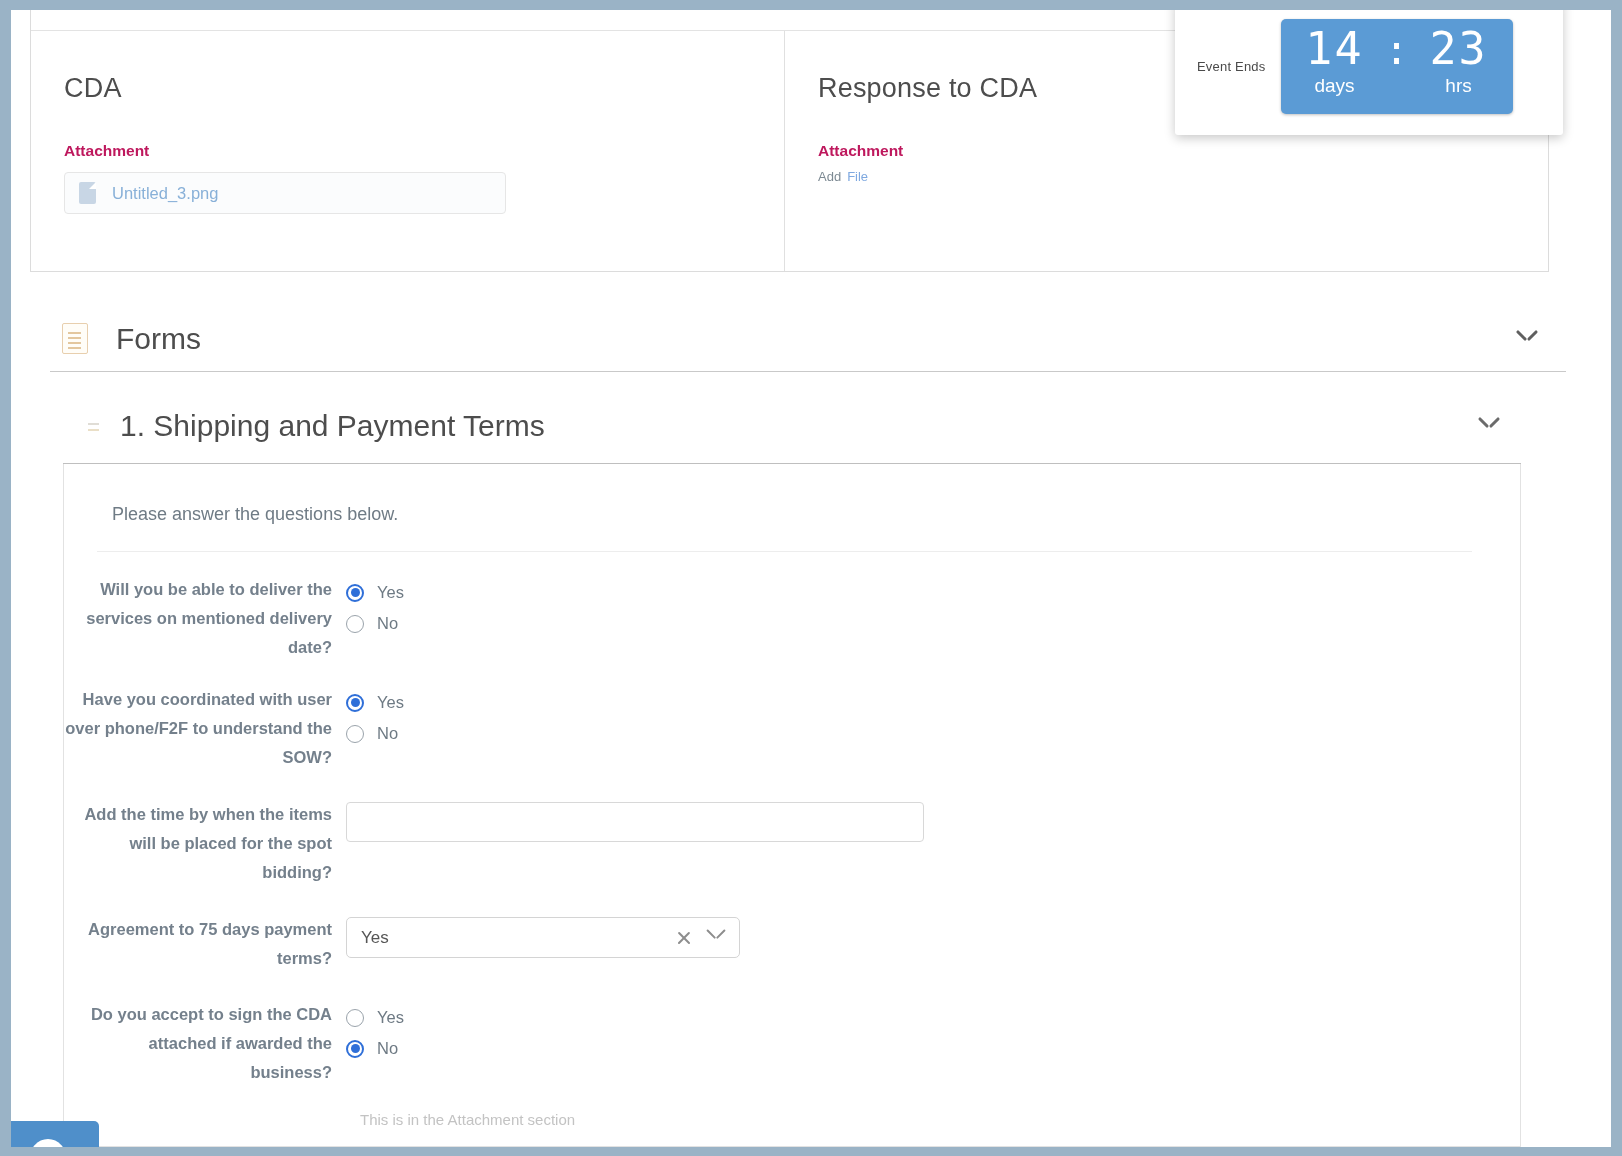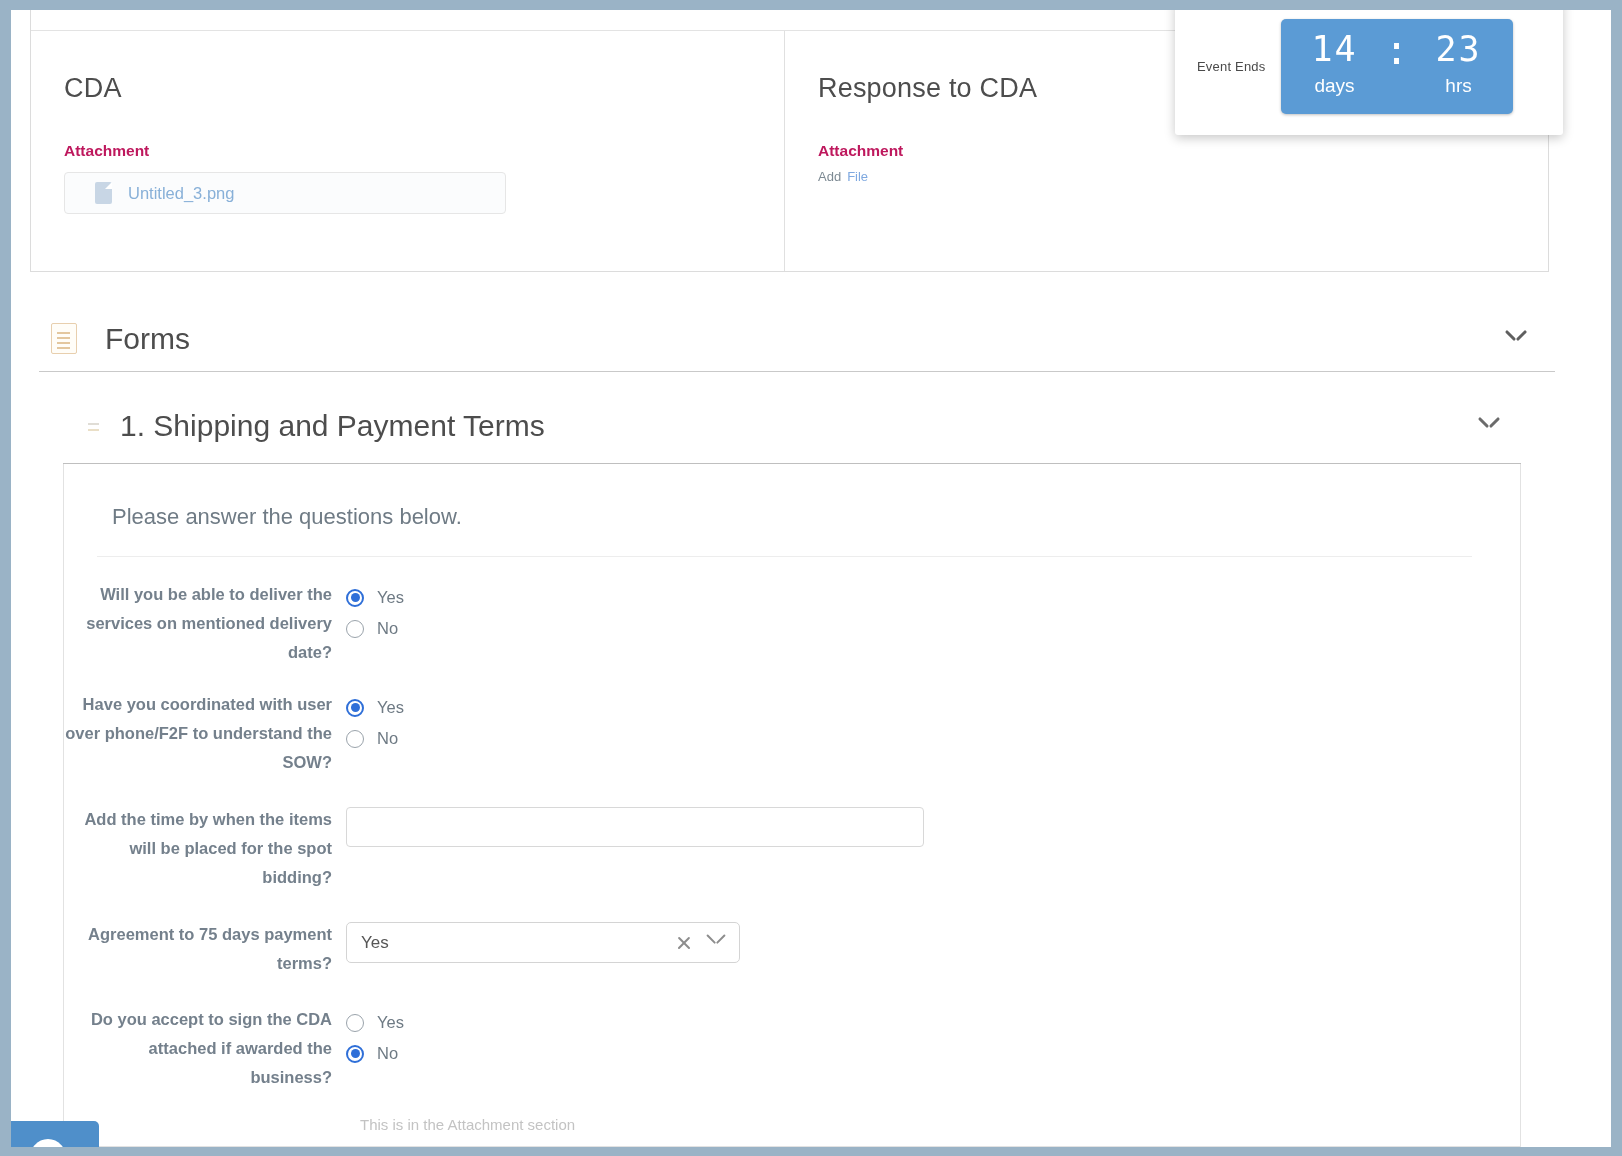--- a/index.html
+++ b/index.html
@@ -75,21 +75,21 @@
   }
   .file-chip {
     margin-top: 12px;
     width: 442px;
     height: 42px;
     border: 1px solid #e6e6e6;
     border-radius: 4px;
     background: #fbfcfd;
     display: flex;
     align-items: center;
-    padding-left: 30px;
+    padding-left: 14px;
     gap: 16px;
   }
   .doc-glyph {
     width: 17px; height: 22px;
     background: #c8d6e5;
     border-radius: 2px;
     position: relative;
     flex: none;
   }
   .doc-glyph:after {
@@ -107,21 +107,21 @@
   .add-file {
     margin-top: 9px;
     font-size: 13px;
     color: #7d8a93;
   }
   .add-file .lnk { color: #7fa9e0; margin-left: 6px; }
 
   
   .forms-head {
     position: absolute;
-    left: 28px;
+    left: 39px;
     top: 296px;
     width: 1516px;
     height: 66px;
     display: flex;
     align-items: center;
     border-bottom: 1px solid #c9c9c9;
   }
   .forms-icon {
     width: 26px; height: 31px;
     margin-left: 12px;
@@ -203,21 +203,21 @@
   .qsection-head .chev { margin-left: auto; margin-right: 21px; }
 
   .qsection-body {
     border: 1px solid #e2e2e2;
     border-top: none;
     background: #fff;
     height: calc(100% - 76px);
     padding: 40px 0 0 0;
   }
   .intro {
-    font-size: 22px;
+    font-size: 18px;
     color: #6f7b85;
     margin: 0 0 26px 48px;
   }
   .intro-rule {
     margin-left: 33px;
     margin-right: 48px;
     border-top: 1px solid #ededed;
   }
 
   .qrow {
@@ -368,21 +368,21 @@
     justify-content: center;
     padding-top: 6px;
     color: #fff;
   }
   .tcell {
     width: 96px;
     text-align: center;
   }
   .tnum {
     font-family: "DejaVu Sans Mono", monospace;
-    font-size: 35px;
+    font-size: 45px;
     line-height: 48px;
     letter-spacing: 2px;
     font-weight: 400;
   }
   .tunit {
     font-size: 19px;
     margin-top: 2px;
   }
   .tsep {
     font-family: "DejaVu Sans Mono", monospace;

